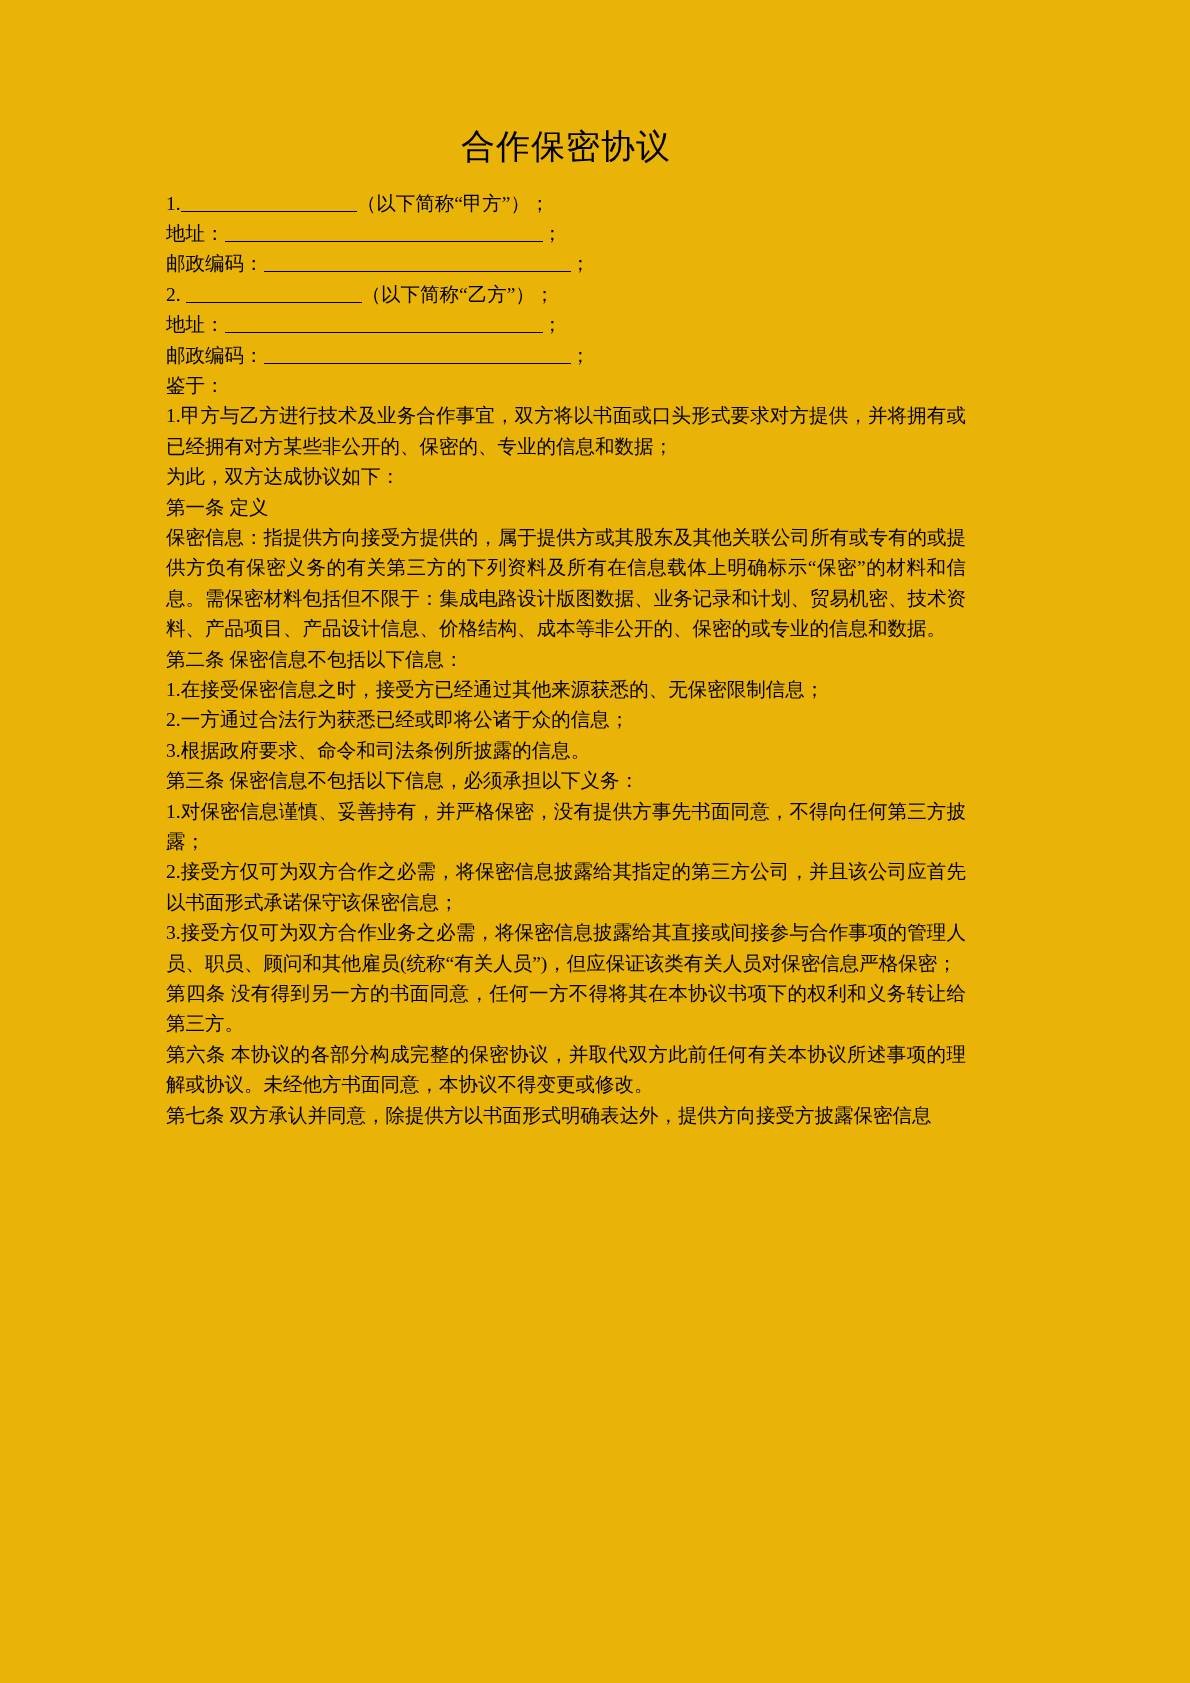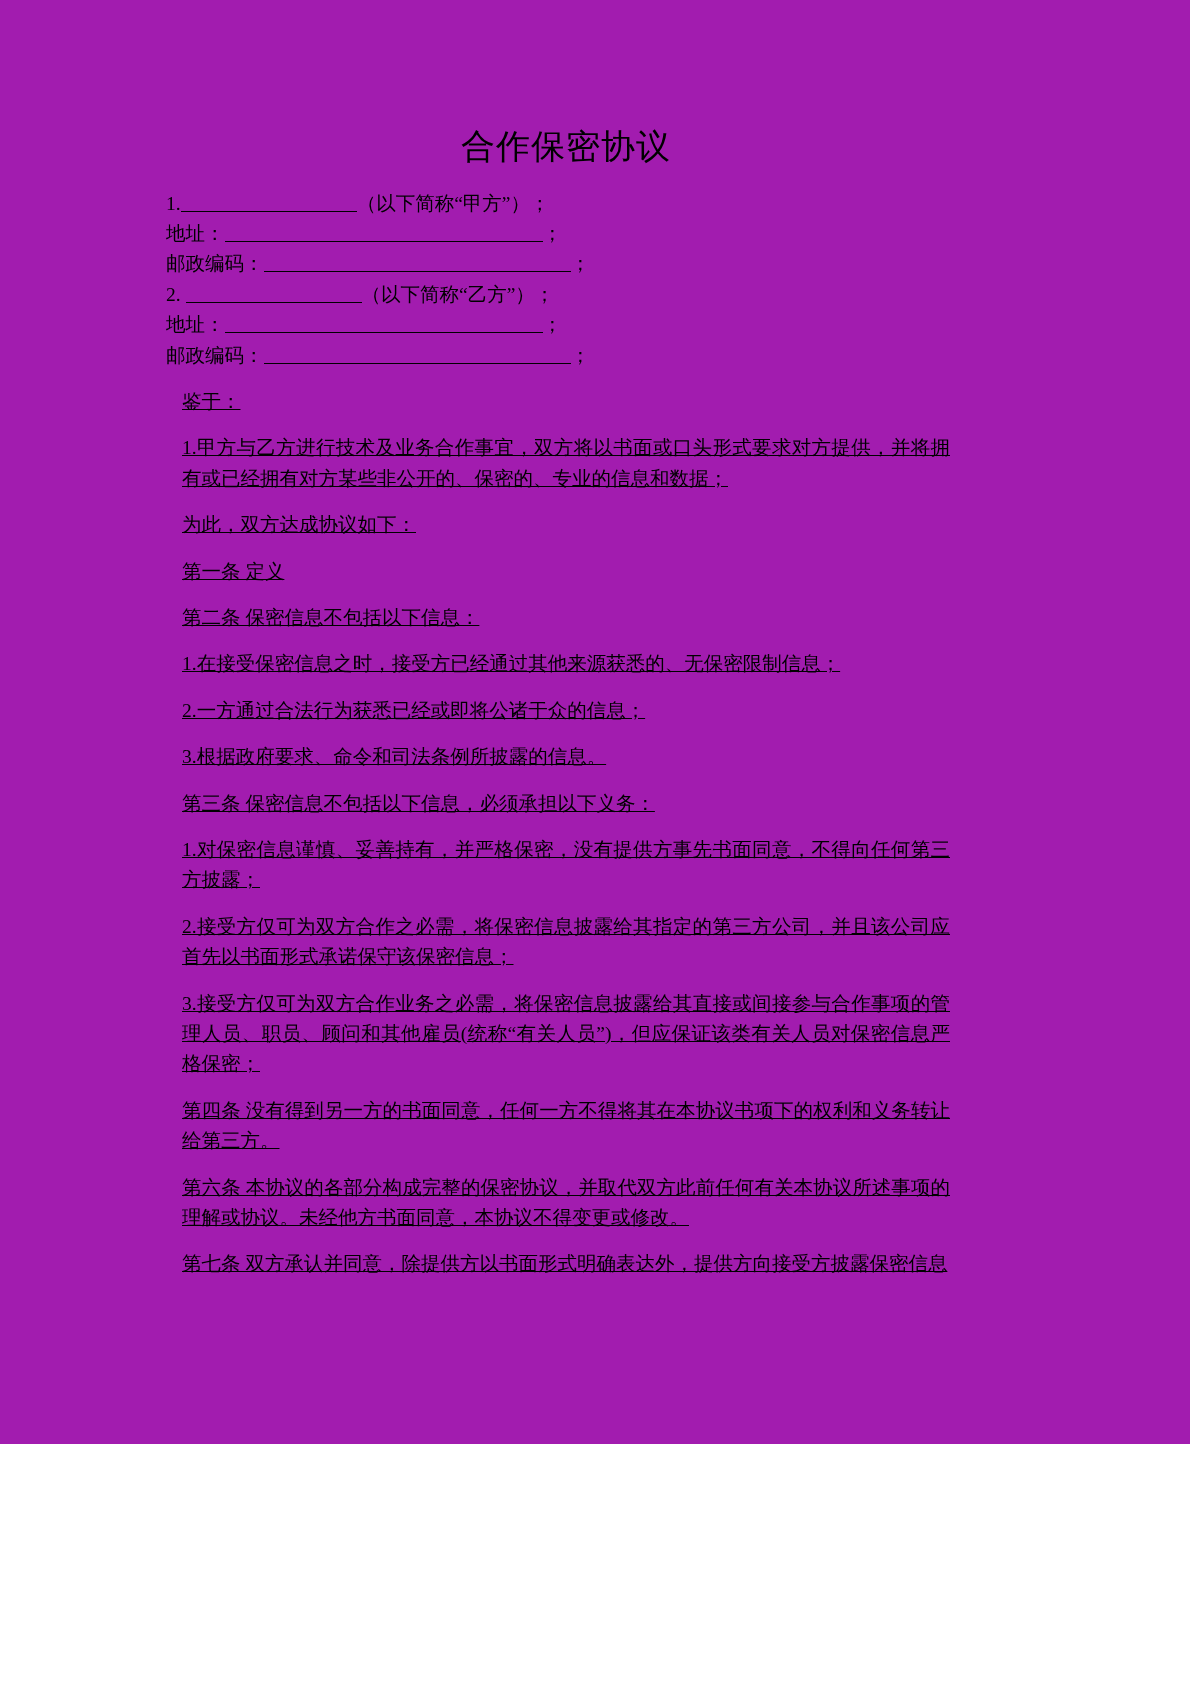--- a/index.html
+++ b/index.html
@@ -10,22 +10,22 @@
   body {
     width: 1190px;
     height: 1683px;
     font-family: "Liberation Serif", "DejaVu Serif", serif;
     color: #000000;
     overflow: hidden;
   }
   .page {
     position: relative;
     width: 1190px;
-    height: 1444px;
-    background: #a21caf;
+    height: 1683px;
+    background: #eab308;
     box-sizing: border-box;
   }
   .content {
     position: absolute;
     left: 166px;
     top: 126px;
     width: 800px;
   }
   .doc-title {
     text-align: center;
@@ -42,23 +42,22 @@
     text-justify: inter-ideograph;
     white-space: pre-wrap;
     word-break: break-all;
     margin: 0;
   }
   .para {
     font-size: 19.5px;
     line-height: 30.4px;
     text-align: justify;
     text-justify: inter-ideograph;
-    margin: 16px;
+    margin: 0;
     word-break: break-all;
-    text-decoration: underline;
   }
   .blank-underline {
     display: inline-block;
     border-bottom: 1px solid #000;
     vertical-align: baseline;
     height: 0.95em;
     margin-bottom: -2px;
   }
   .u-num { width: 118px; }
   .u-year { width: 62px; }
@@ -88,20 +87,21 @@
     <p class="line"><span>地址：</span><span class="blank-underline u-addr"></span><span>；</span></p>
 
     <p class="line"><span>邮政编码：</span><span class="blank-underline u-post"></span><span>；</span></p>
 
     <p class="para">鉴于：</p>
     <p class="para">1.甲方与乙方进行技术及业务合作事宜，双方将以书面或口头形式要求对方提供，并将拥有或已经拥有对方某些非公开的、保密的、专业的信息和数据；</p>
 
     <p class="para">为此，双方达成协议如下：</p>
 
     <p class="para">第一条 定义</p>
+    <p class="para">保密信息：指提供方向接受方提供的，属于提供方或其股东及其他关联公司所有或专有的或提供方负有保密义务的有关第三方的下列资料及所有在信息载体上明确标示“保密”的材料和信息。需保密材料包括但不限于：集成电路设计版图数据、业务记录和计划、贸易机密、技术资料、产品项目、产品设计信息、价格结构、成本等非公开的、保密的或专业的信息和数据。</p>
 
     <p class="para">第二条 保密信息不包括以下信息：</p>
     <p class="para">1.在接受保密信息之时，接受方已经通过其他来源获悉的、无保密限制信息；</p>
     <p class="para">2.一方通过合法行为获悉已经或即将公诸于众的信息；</p>
     <p class="para">3.根据政府要求、命令和司法条例所披露的信息。</p>
 
     <p class="para">第三条 保密信息不包括以下信息，必须承担以下义务：</p>
     <p class="para">1.对保密信息谨慎、妥善持有，并严格保密，没有提供方事先书面同意，不得向任何第三方披露；</p>
     <p class="para">2.接受方仅可为双方合作之必需，将保密信息披露给其指定的第三方公司，并且该公司应首先以书面形式承诺保守该保密信息；</p>
     <p class="para">3.接受方仅可为双方合作业务之必需，将保密信息披露给其直接或间接参与合作事项的管理人员、职员、顾问和其他雇员(统称“有关人员”)，但应保证该类有关人员对保密信息严格保密；</p>

